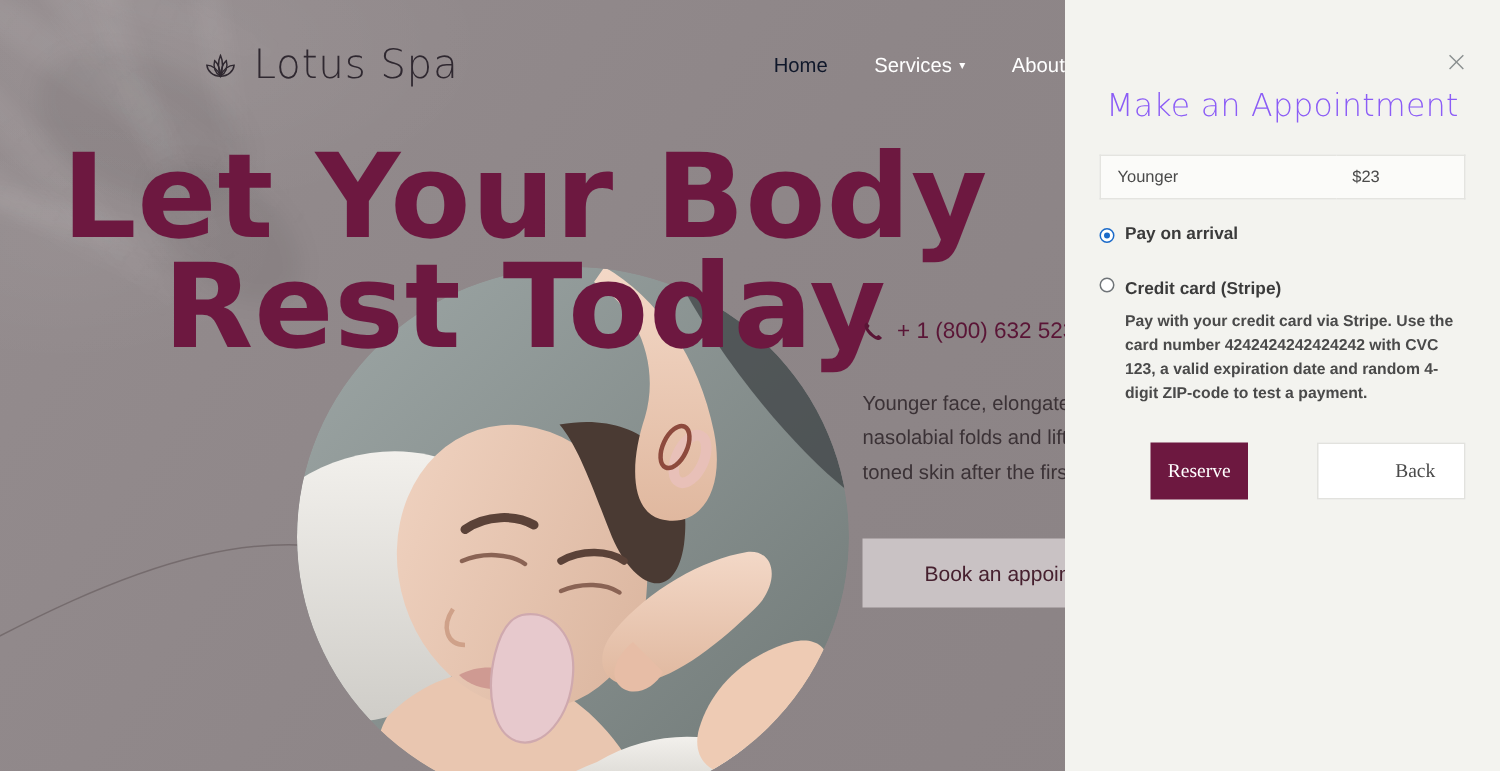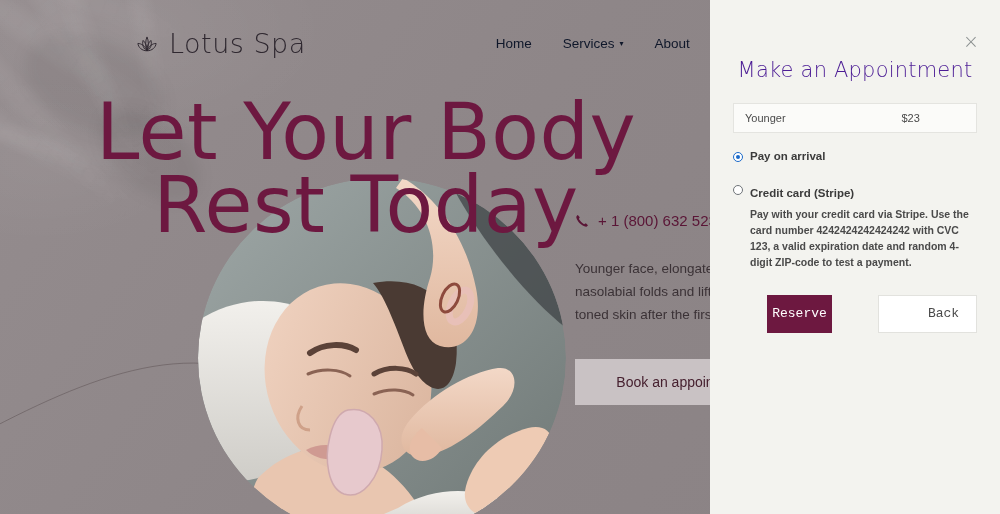--- a/index.html
+++ b/index.html
@@ -50,41 +50,42 @@
 
   
   .swoosh { position: absolute; left: -40px; top: 260px; width: 760px; height: 300px; pointer-events: none; }
 
   
   .site-header {
     position: absolute; top: 0; left: 0; right: 16px; height: 86px;
     display: flex; align-items: center;
     padding: 0 48px 0 134px;
     z-index: 5;
+    gap: 20px;
   }
   .logo { display: flex; align-items: center; gap: 9px; }
   .logo-mark { width: 26px; height: 22px; display: block; }
   .logo-text {
     font-size: 27px; letter-spacing: .5px; color: #2f2830;
     font-family: "DejaVu Sans", sans-serif; font-weight: 300;
   }
   .nav { display: flex; align-items: center; gap: 31px; margin-left: 190px; }
   .nav-item {
-    font-size: 13.5px; color: #0f172a; white-space: nowrap;
+    font-size: 13.5px; color: #ffffff; white-space: nowrap;
     display: flex; align-items: center; gap: 5px; cursor: pointer;
   }
   .nav-item.active { color: #0f172a; }
   .caret { font-size: 8px; line-height: 1; position: relative; top: 1px; }
 
   
   .hero-title {
-    position: absolute; left: 16px; top: 96px; width: 700px;
+    position: absolute; left: 0; top: 96px; width: 700px;
     text-align: center;
     font-family: "DejaVu Sans", sans-serif;
-    font-weight: 400;
+    font-weight: 700;
     font-size: 78px;
     line-height: .93;
     letter-spacing: .5px;
     color: #6d1840;
     z-index: 3;
     white-space: pre-line;
   }
 
   
   .photo-oval {
@@ -131,21 +132,21 @@
     position: absolute; top: 30px; right: 18px;
     width: 22px; height: 22px;
     display: flex; align-items: center; justify-content: center;
     color: #8b9090; font-size: 19px; line-height: 1; cursor: pointer;
     font-family: "DejaVu Sans", sans-serif; font-weight: 300;
   }
   .panel-title {
     text-align: center;
     margin-top: 58px;
     font-family: "DejaVu Sans", sans-serif; font-weight: 300;
-    font-size: 21px; letter-spacing: .2px; color: #4c1d95;
+    font-size: 21px; letter-spacing: .2px; color: #8b5cf6;
   }
 
   .order-table {
     margin-top: 21px;
     width: 244px; margin-left: auto; margin-right: auto;
     border: 1px solid #e4e4e0;
     background: #fbfbf9;
     border-collapse: collapse;
     font-size: 11px; color: #4a4a4a;
   }
@@ -174,21 +175,21 @@
   }
 
   .panel-actions {
     width: 244px; margin: 24px auto 0;
     display: flex; gap: 12px;
   }
   .btn {
     height: 38px; flex: 1 1 0;
     display: flex; align-items: center; justify-content: center;
     font-size: 13px; cursor: pointer;
-    font-family: Liberation Mono, monospace;
+    font-family: Liberation Serif, serif;
     margin-left: 34px;
   }
   .btn-reserve { background: #6d1840; color: #fff; border: none; }
   .btn-back { background: #fff; color: #4a4a4a; border: 1px solid #e2e2de; padding-left: 32px; }
 </style>
 </head>
 <body>
 
 <div id="page">
 

